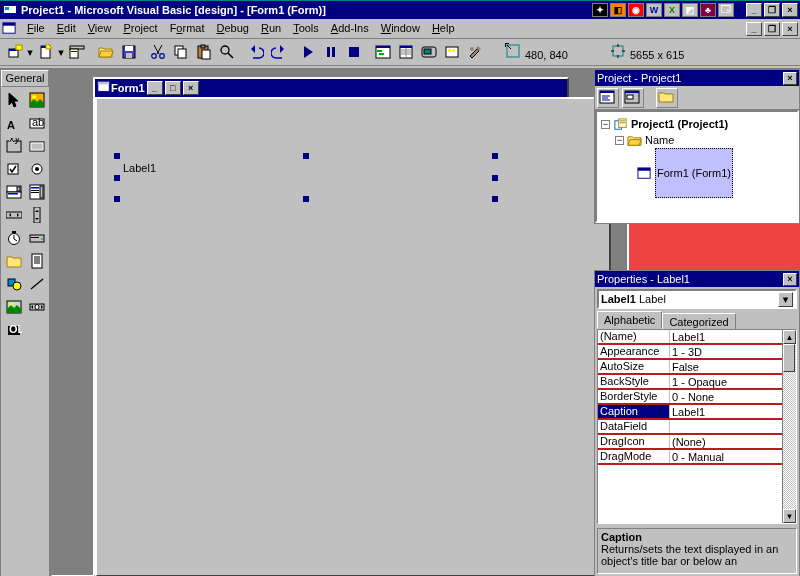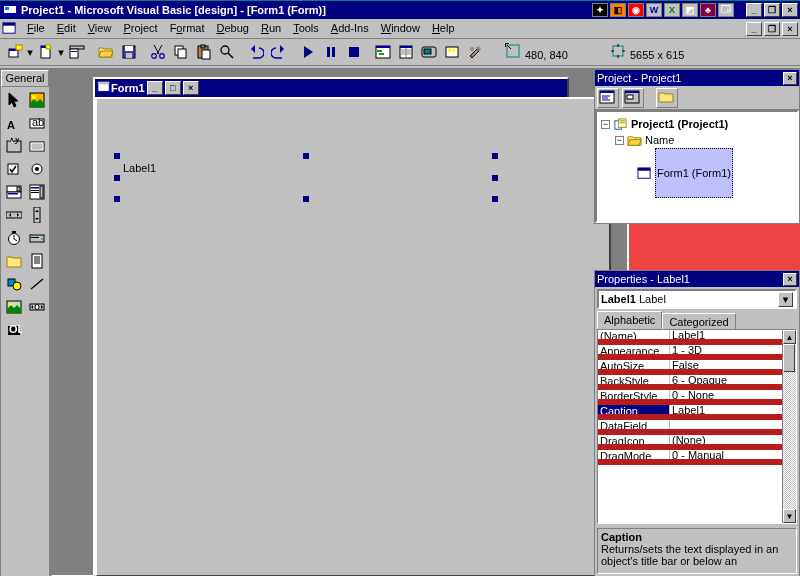--- a/index.html
+++ b/index.html
@@ -61,21 +61,21 @@
   .tiny-icon{width:15px;height:13px;margin-right:3px;display:inline-block;}
   
   .propcombo{height:20px;margin:2px;background:#fff;border:2px solid;border-color:#808080 #fff #fff #808080;display:flex;align-items:center;padding:0 2px;}
   .propcombo .dd{margin-left:auto;width:15px;height:15px;background:#c0c0c0;border:1px solid;border-color:#fff #404040 #404040 #fff;display:flex;align-items:center;justify-content:center;}
   .tabs{display:flex;margin:0 2px;}
   .tab{padding:2px 6px;background:#c0c0c0;border:1px solid;border-color:#fff #808080 #808080 #fff;position:relative;font-size:11px;}
   .tab.active{border-bottom:1px solid #c0c0c0;z-index:2;}
   .tab.inactive{top:2px;}
   .propgrid{flex:1;margin:0 2px 2px;border:1px solid;border-color:#808080 #fff #fff #808080;background:#fff;overflow:hidden;position:relative;}
   .propbody{position:absolute;left:0;right:14px;top:0;bottom:0;overflow:hidden;}
-  .proprow{display:flex;height:15px;border-bottom:6px solid #b91c1c;text-decoration:underline;}
+  .proprow{display:flex;height:15px;border-bottom:2px solid #b91c1c;}
   .propname{width:72px;padding:0 2px;border-right:1px solid #c0c0c0;white-space:nowrap;overflow:hidden;}
   .propval{flex:1;padding:0 2px;white-space:nowrap;overflow:hidden;display:flex;align-items:center;gap:2px;}
   .proprow.sel .propname{background:#000080;color:#fff;}
   .sbar{position:absolute;right:0;top:0;bottom:0;width:14px;background:#c0c0c0;border-left:1px solid #808080;display:flex;flex-direction:column;}
   .sbar .btn{height:14px;background:#c0c0c0;border:1px solid;border-color:#fff #404040 #404040 #fff;display:flex;align-items:center;justify-content:center;font-size:8px;}
   .sbar .track{flex:1;background-image:repeating-conic-gradient(#c0c0c0 0 25%,#fff 0 50%);background-size:2px 2px;}
   .sbar .thumb{width:12px;height:28px;background:#c0c0c0;border:1px solid;border-color:#fff #404040 #404040 #fff;margin-top:0;}
   .desc{height:46px;margin:2px;border:1px solid;border-color:#808080 #fff #fff #808080;padding:2px 3px;font-size:11px;overflow:hidden;}
   .desc b{font-weight:bold;}
   .swatch{width:11px;height:11px;border:1px solid #000;background:#c0c0c0;display:inline-block;}
@@ -536,21 +536,21 @@
               </div>
               <div class="proprow">
                 <div class="propname">AutoSize</div>
                 <div class="propval">
                   <span>False</span>
                 </div>
               </div>
               <div class="proprow">
                 <div class="propname">BackStyle</div>
                 <div class="propval">
-                  <span>6 - Opaque</span>
+                  <span>1 - Opaque</span>
                 </div>
               </div>
               <div class="proprow">
                 <div class="propname">BorderStyle</div>
                 <div class="propval">
                   <span>0 - None</span>
                 </div>
               </div>
               <div class="proprow sel">
                 <div class="propname">Caption</div>

